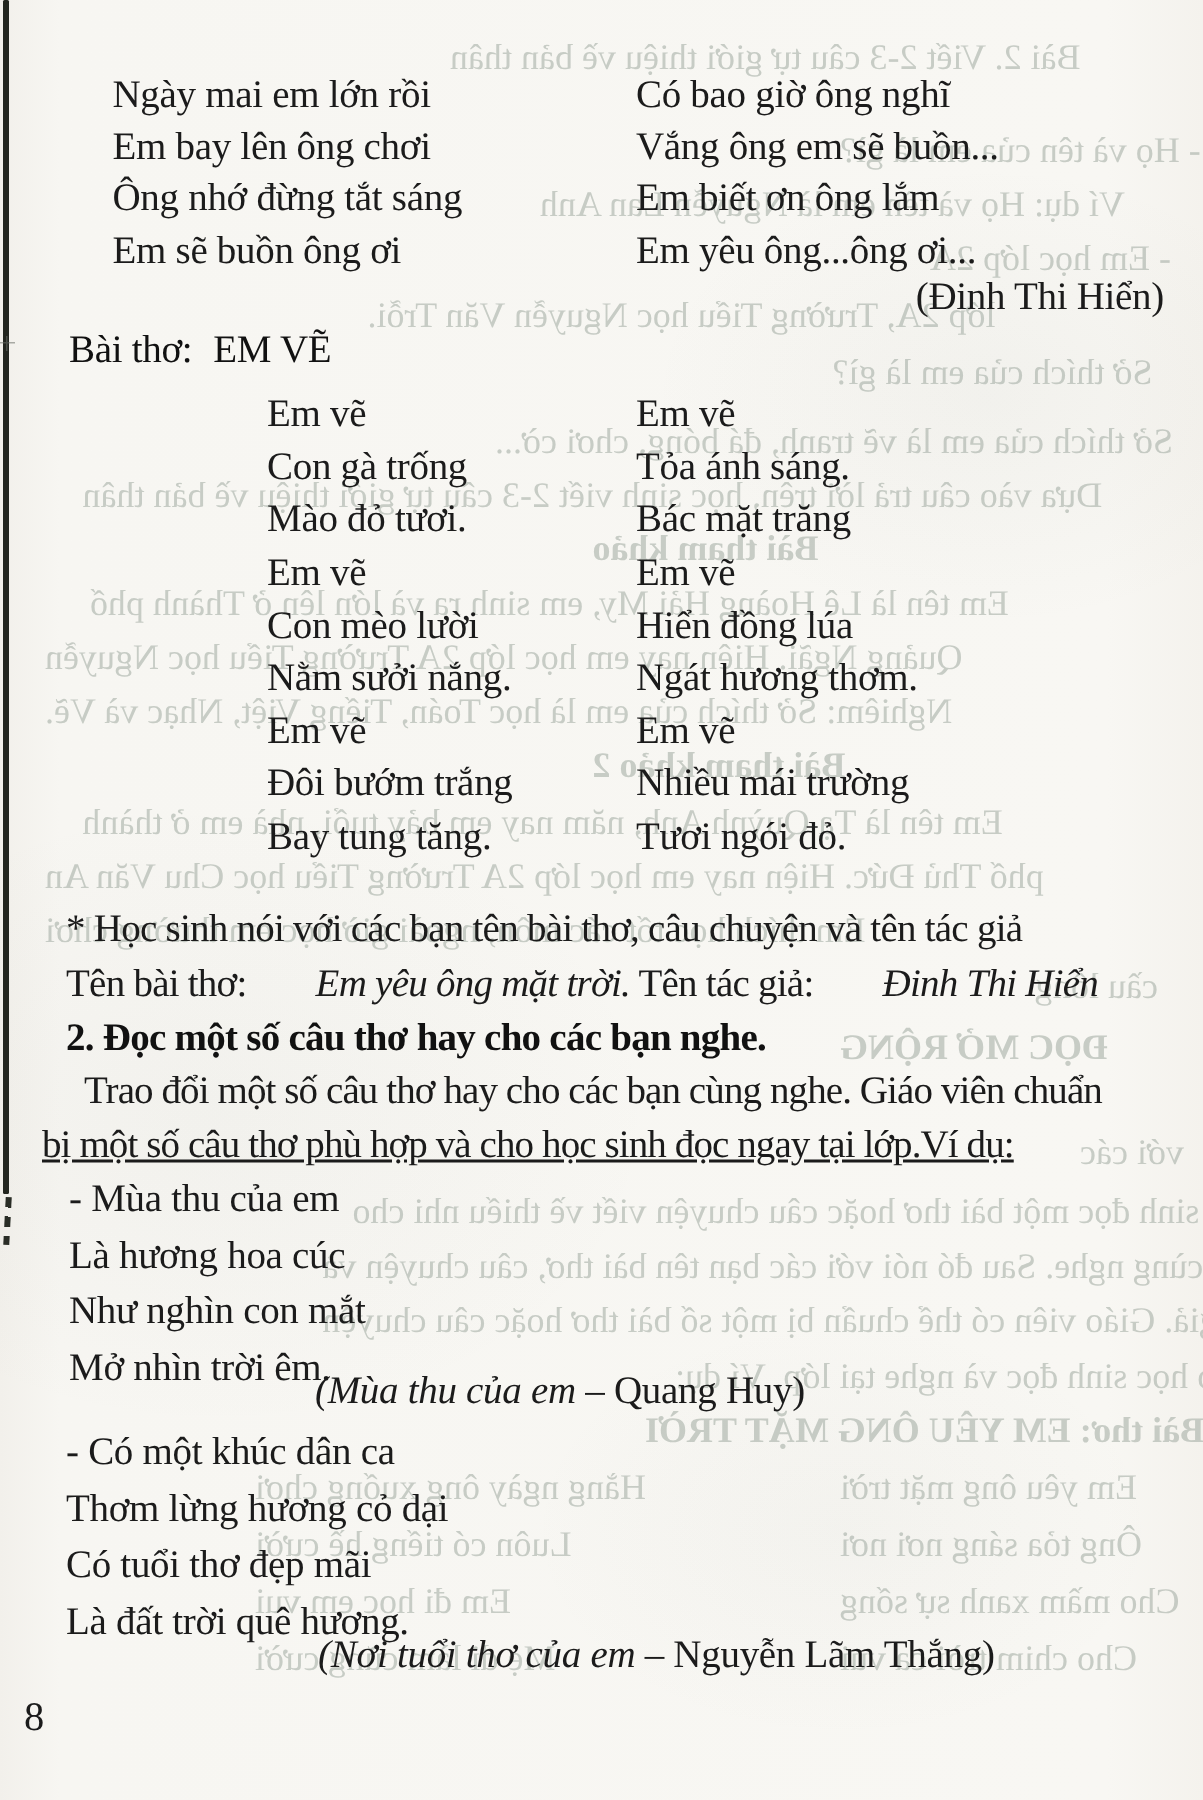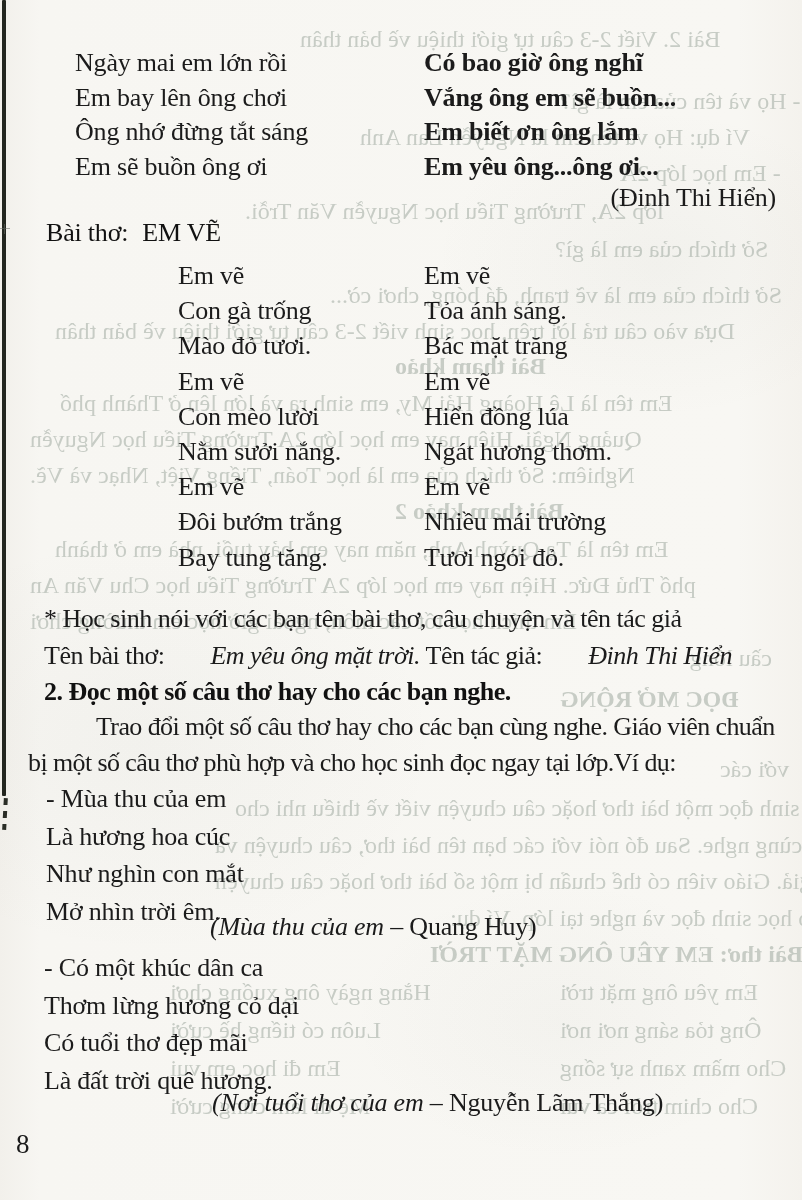--- a/index.html
+++ b/index.html
@@ -34,35 +34,35 @@
     position:absolute;white-space:nowrap;
     transform:scaleX(-1);
     color:#a0aaa1;opacity:.55;
     font-size:24px;letter-spacing:0;
     filter:blur(.4px);
   }
   
   .content{position:absolute;inset:0;z-index:1;}
   .poem-col div{height:34.5px;line-height:34.5px;}
   .p1l{left:75px;top:46px;}
-  .p1r{left:424px;top:46px;font-weight:bold;}
+  .p1r{left:424px;top:46px;}
   .p2l{left:178px;top:258px;}
   .p2r{left:424px;top:258px;}
   .p2l div,.p2r div{height:35.2px;line-height:35.2px;}
   .author{right:26px;text-align:right;}
   .a1{top:183px;}
   .a2{top:561px;}
   .poem-heading{left:46px;top:218px;font-weight:normal;color:#111;}
   .poem-heading .ht{margin-left:14px;}
   .note{left:44px;top:604px;letter-spacing:-0.5px;}
   .titleline{left:44px;top:641px;letter-spacing:-0.5px;}
   .it{font-style:italic;margin-left:40px;}
   .sec2{left:44px;top:677px;font-weight:bold;color:#111;letter-spacing:-0.5px;}
-  .para1{left:56px;top:712px;letter-spacing:-0.6px;margin-left:40px;}
-  .para2{left:28px;top:748px;letter-spacing:-0.6px;}
+  .para1{left:56px;top:712px;letter-spacing:-0.6px;}
+  .para2{left:28px;top:748px;letter-spacing:-0.6px;text-decoration:underline;}
   .quote div{height:37.5px;line-height:37.5px;}
   .q1{left:46px;top:780px;}
   .q2{left:44px;top:949px;}
   .src1{left:170px;top:912px;}
   .src2{left:172px;top:1088px;text-align:center;}
   .pagenum{left:16px;top:1129px;font-size:27px;}
 </style>
 </head>
 <body>
 

